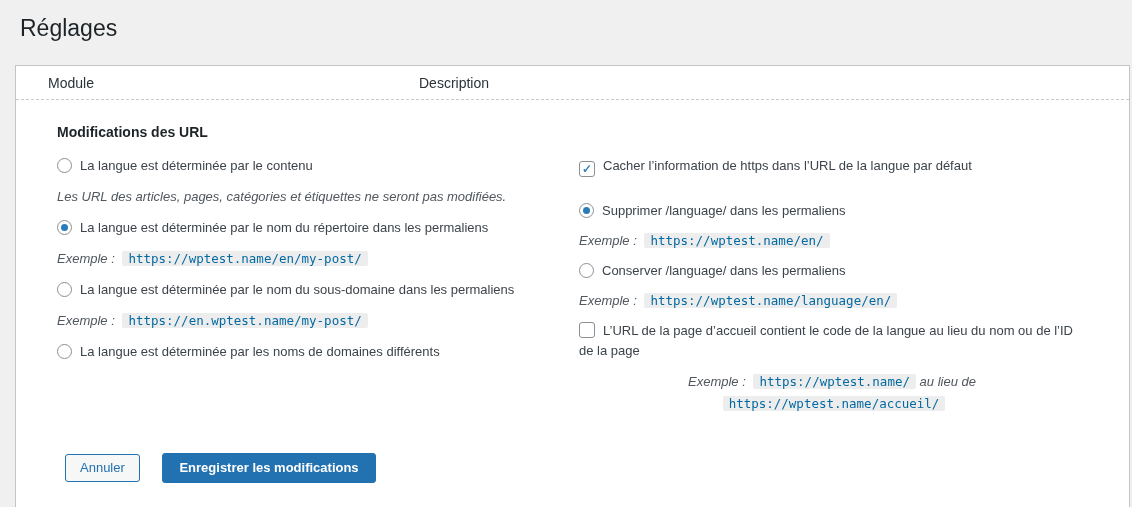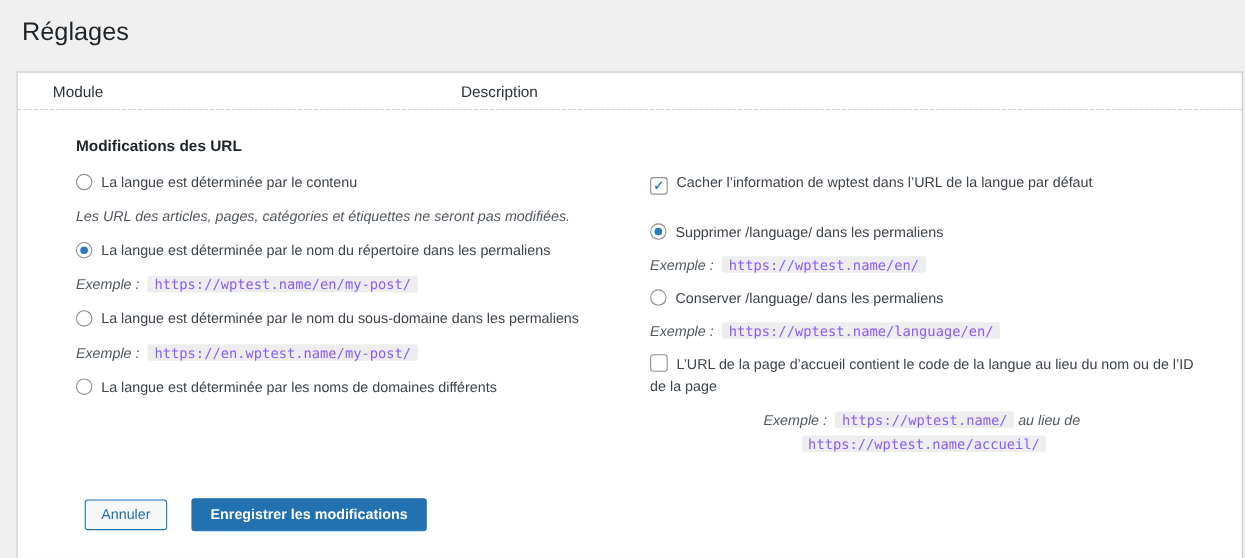--- a/index.html
+++ b/index.html
@@ -33,21 +33,21 @@
     position: relative;
     height: 34px;
     border-bottom: 1px dashed #c9cacc;
     font-size: 14px;
     color: #2c3338;
   }
   .table-header .th { position: absolute; top: 0; line-height: 34px; }
   .th-module { left: 32px; }
   .th-description { left: 403px; }
 
-  .content { padding: 24px 40px 0 41px; margin-left: 12px; }
+  .content { padding: 24px 40px 0 41px; }
   .cols { display: flex; align-items: flex-start; }
   .col-left  { width: 522px; flex: none; }
   .col-right { flex: 1; padding-top: 32px; min-width: 0; }
 
   h3.section-heading {
     margin: 0 0 16px 0;
     font-size: 14px;
     line-height: 16px;
     font-weight: 700;
     color: #1d2327;
@@ -89,21 +89,21 @@
   p.note {
     font-style: italic;
     color: #50575e;
   }
   p.example { color: #50575e; }
   p.example em { margin-right: 4px; }
   p.example.two-line { line-height: 22px; text-align: center; }
   code.url {
     font-family: "DejaVu Sans Mono", "Liberation Mono", monospace;
     font-size: 12.5px;
-    color: #8b5cf6;
+    color: #0369a1;
     background: #ededee;
     padding: 0 6px;
     border-radius: 2px;
     font-style: normal;
     white-space: nowrap;
   }
 
   .submit-row { margin: 28px 0 0 8px; }
   button {
     font-family: "Liberation Sans", sans-serif;
@@ -172,21 +172,21 @@
         </p>
 
         <label class="option row">
           <span class="radio"></span><span>La langue est déterminée par les noms de domaines différents</span>
         </label>
       </div>
 
       <div class="col-right">
 
         <label class="option row">
-          <span class="checkbox"><span>✓</span></span><span>Cacher l’information de wptest dans l’URL de la langue par défaut</span>
+          <span class="checkbox"><span>✓</span></span><span>Cacher l’information de https dans l’URL de la langue par défaut</span>
         </label>
 
         <label class="option row">
           <span class="radio checked"></span><span>Supprimer /language/ dans les permaliens</span>
         </label>
 
         <p class="example row">
           <em>Exemple :</em>
           <code class="url">https://wptest.name/en/</code>
         </p>

